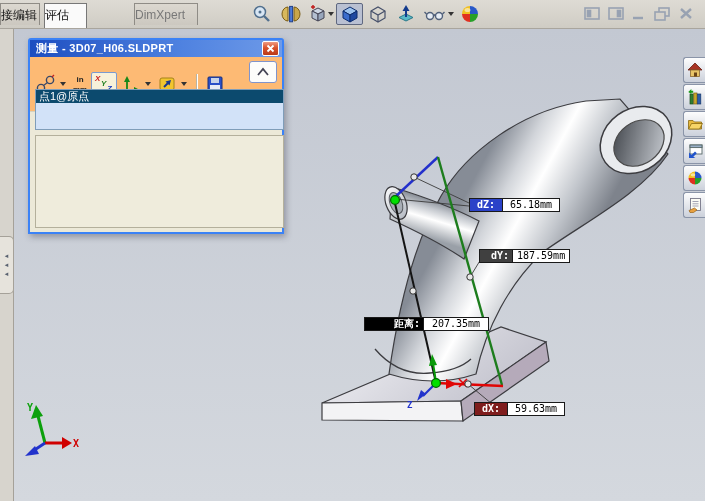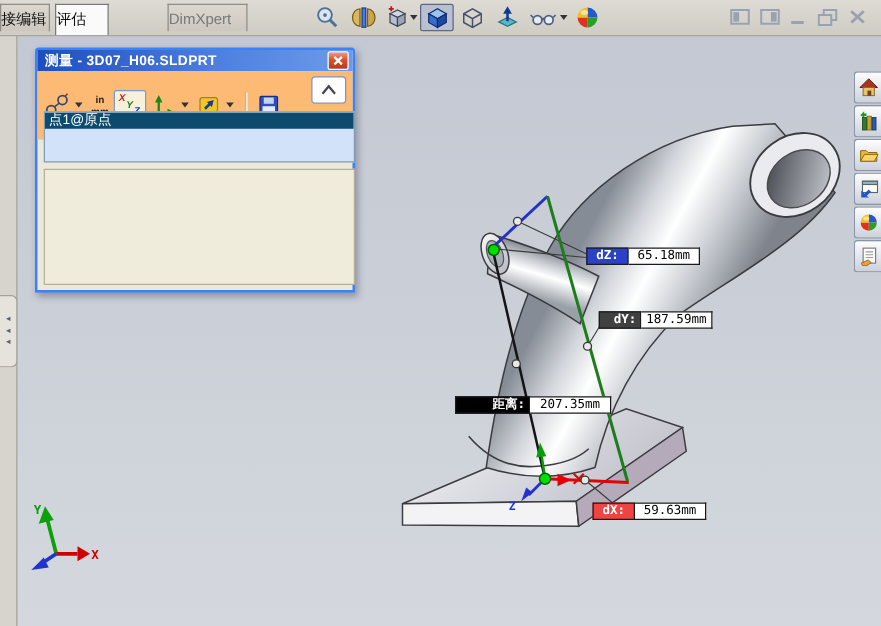--- a/index.html
+++ b/index.html
@@ -175,21 +175,21 @@
   </div>
   <div class="callout" style="left:479px;top:249px">
     <span class="cl" style="background: #404040; text-align: right;">dY:</span>
     <span class="cv">187.59mm</span>
   </div>
   <div class="callout" style="left:364px;top:317px">
     <span class="cl" style="background: rgb(0, 0, 0); padding-left: 29px;">距离:</span>
     <span class="cv" style="min-width:56px">207.35mm</span>
   </div>
   <div class="callout" style="left:474px;top:402px">
-    <span class="cl" style="background: #ef4444;">dX:</span>
+    <span class="cl" style="background: #7f1d1d;">dX:</span>
     <span class="cv">59.63mm</span>
   </div>
 
   <div class="cmdbar">
     <div class="tab" style="left:0;width:40px"><span>接编辑</span></div>
     <div class="tab active" style="left:44px;width:43px"><span>评估</span></div>
     <div class="tab dim" style="left:98px;width:64px"><span>DimXpert</span></div>
 
     <div class="tbtn" style="left:250px">
       <svg width="20" height="20">

